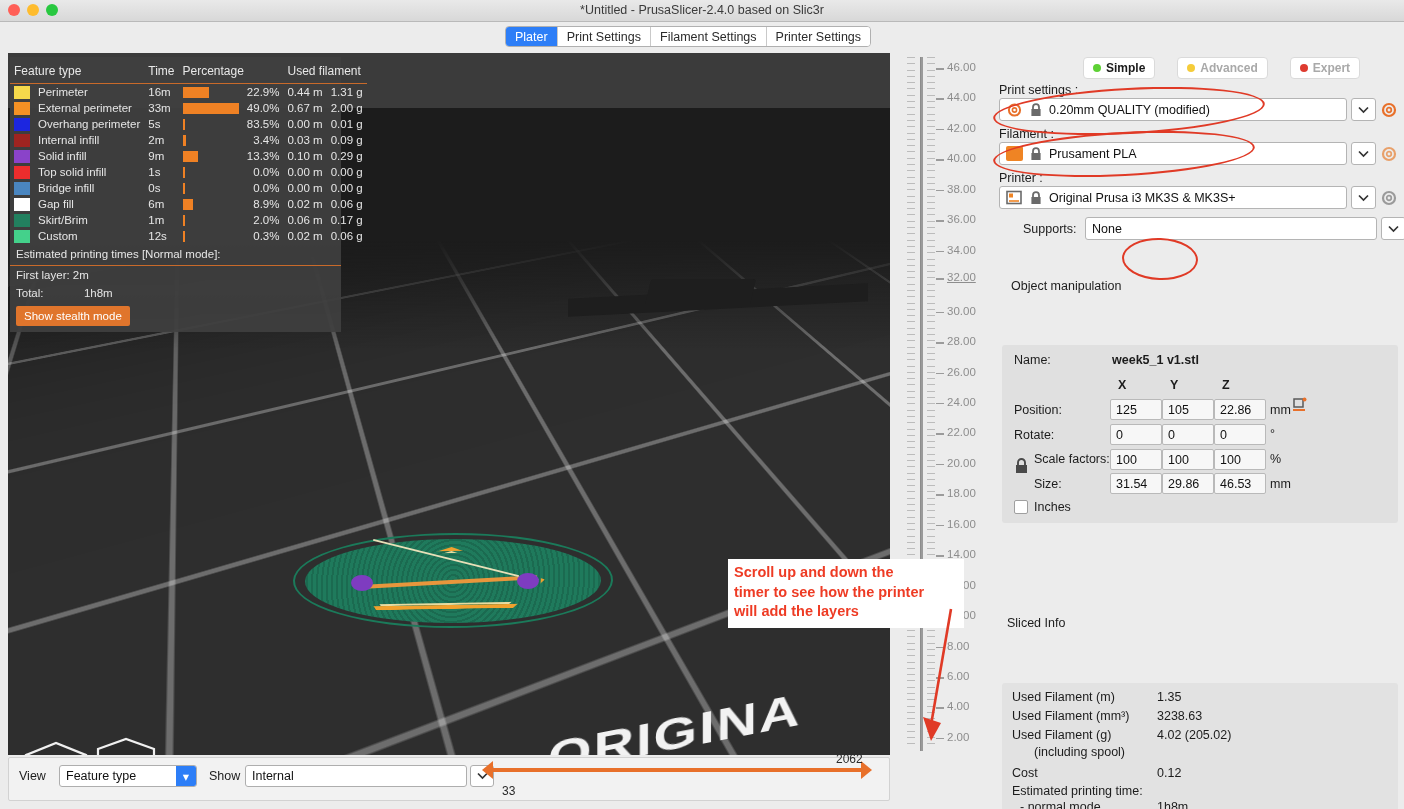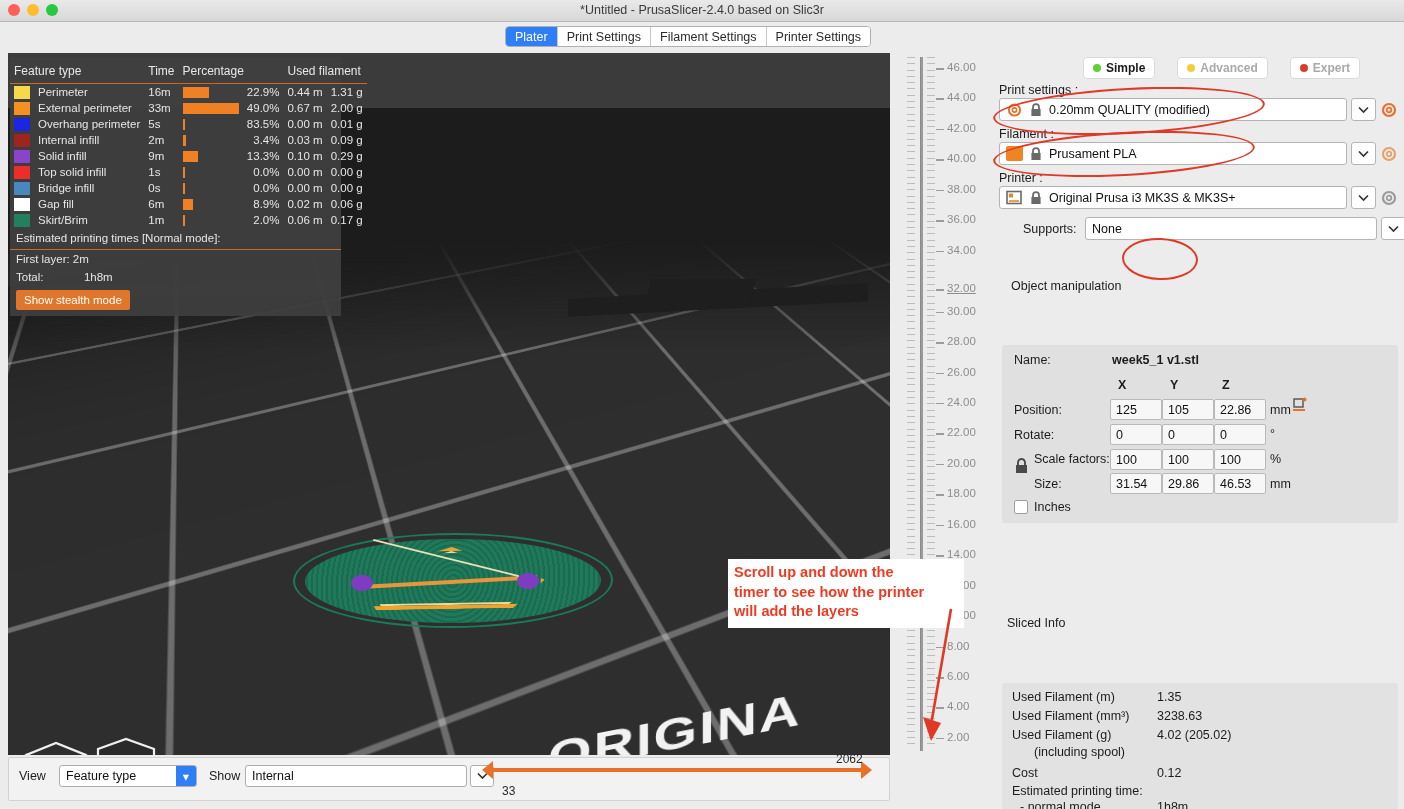--- a/index.html
+++ b/index.html
@@ -393,20 +393,31 @@
             <td style="width:22px"><span class="sw" style="background:#22805f"></span></td>
             <td>Skirt/Brim</td>
             <td style="width:32px">1m</td>
             <td class="barcell">
               <span class="bar" style="width:2.3px"></span>
             </td>
             <td class="numr">2.0%</td>
             <td class="numr">0.06 m</td>
             <td class="numr">0.17 g</td>
           </tr>
+          <tr>
+            <td style="width:22px"><span class="sw" style="background:#44d18b"></span></td>
+            <td>Custom</td>
+            <td style="width:32px">12s</td>
+            <td class="barcell">
+              <span class="bar" style="width:2px"></span>
+            </td>
+            <td class="numr">0.3%</td>
+            <td class="numr">0.02 m</td>
+            <td class="numr">0.06 g</td>
+          </tr>
         </tbody>
     </table>
     <div class="legend-hdr2">Estimated printing times [Normal mode]:</div>
     <div class="legend-sub">First layer: 2m</div>
     <div class="legend-sub">
       <span>Total:</span>
       <span style="display:inline-block;width:34px"></span>
       <span>1h8m</span>
     </div>
     <div class="stealth-btn">Show stealth mode</div>
@@ -640,21 +651,21 @@
       <i></i>
     </div>
   <div class="vs-labels" id="vlabels">
       <div class="vs-lab" style="top: 8px;">46.00</div>
       <div class="vs-lab" style="top: 38.45px;">44.00</div>
       <div class="vs-lab" style="top: 68.9px;">42.00</div>
       <div class="vs-lab" style="top: 99.35px;">40.00</div>
       <div class="vs-lab" style="top: 129.8px;">38.00</div>
       <div class="vs-lab" style="top: 160.25px;">36.00</div>
       <div class="vs-lab" style="top: 190.7px;">34.00</div>
-      <div class="vs-lab" style="top: 229px; text-decoration: underline;">32.00</div>
+      <div class="vs-lab" style="top: 218px; text-decoration: underline;">32.00</div>
       <div class="vs-lab" style="top: 251.6px;">30.00</div>
       <div class="vs-lab" style="top: 282.05px;">28.00</div>
       <div class="vs-lab" style="top: 312.5px;">26.00</div>
       <div class="vs-lab" style="top: 342.95px;">24.00</div>
       <div class="vs-lab" style="top: 373.4px;">22.00</div>
       <div class="vs-lab" style="top: 403.85px;">20.00</div>
       <div class="vs-lab" style="top: 434.3px;">18.00</div>
       <div class="vs-lab" style="top: 464.75px;">16.00</div>
       <div class="vs-lab" style="top: 495.2px;">14.00</div>
       <div class="vs-lab" style="top: 525.65px;">12.00</div>

